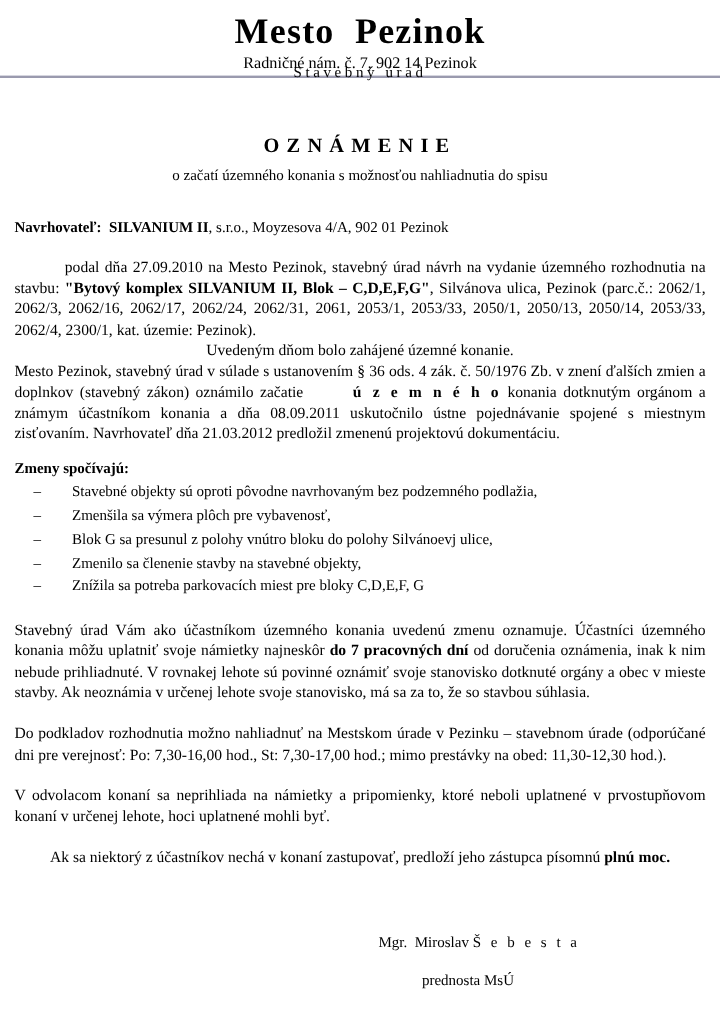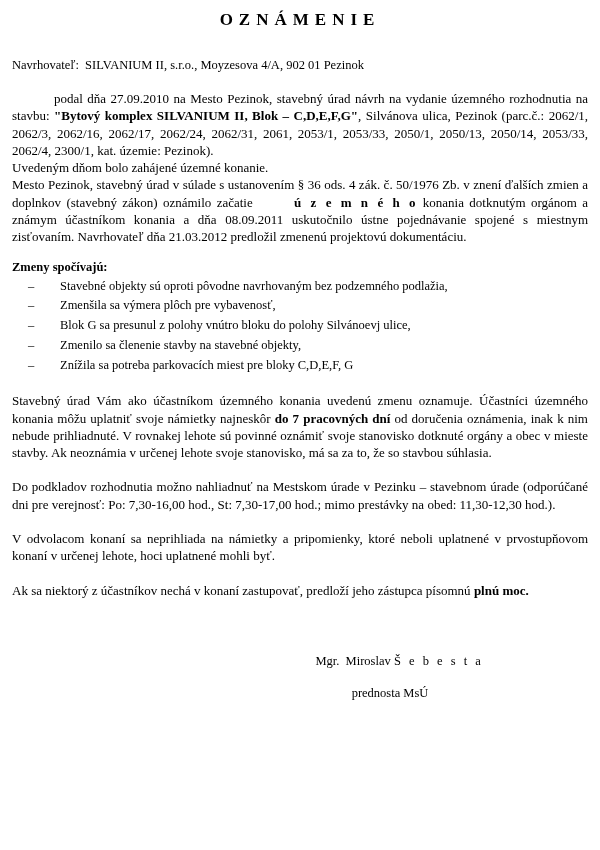--- a/index.html
+++ b/index.html
@@ -57,47 +57,47 @@
   .refblock {
     margin-top: 24px;
     font-size: 12.5px;
     line-height: 1.38;
   }
   .refblock div { white-space: pre; }
 
   
   .doc-title-wrap {
     text-align: center;
-    margin-top: 10px;
+    margin-top: 44px;
   }
   .doc-title {
     font-size: 17px;
     font-weight: bold;
     letter-spacing: 6px;
   }
   .doc-subtitle {
     font-size: 12.5px;
     margin-top: 7px;
   }
 
   
   .applicant {
     margin-top: 28px;
     font-size: 12.5px;
   }
-  .applicant b { font-weight: normal; text-align: center; }
+  .applicant b { font-weight: bold; text-align: center; }
 
   p.body {
     font-size: 13px;
     line-height: 1.33;
     text-align: justify;
     margin: 0;
   }
   p.gap-lg { margin-top: 17px; }
-  p.flush { text-align: left; }
+  p.flush { text-align: center; }
   .indent { display: inline-block; width: 42px; }
 
   b.tracked {
     font-weight: bold;
     letter-spacing: 2px;
     margin-left: 36px;
   }
 
   
   .changes-heading {
@@ -134,24 +134,31 @@
     white-space: pre;
   }
   .sig-name .surname { letter-spacing: 2.5px; }
   .sig-role { margin-top: 2px; }
 </style>
 </head>
 <body>
 
 <div class="page">
 
+  <div class="letterhead">
+    <div class="org-name">Mesto  Pezinok</div>
+    <div class="org-address">Radničné nám. č. 7, 902 14 Pezinok</div>
+    <div class="rule"></div>
+    <div class="dept">Stavebný úrad</div>
+  </div>
 
 
   <div class="doc-title-wrap">
     <div class="doc-title">OZNÁMENIE</div>
+    <div class="doc-subtitle">o začatí územného konania s možnosťou nahliadnutia do spisu</div>
   </div>
 
   <div class="applicant">
     <b>Navrhovateľ:</b><span>&nbsp; </span><b>SILVANIUM II</b><span>, s.r.o., Moyzesova 4/A, 902 01 Pezinok</span>
   </div>
 
   <p class="body gap-lg">
     <span class="indent"></span><span>podal dňa 27.09.2010 na Mesto Pezinok, stavebný úrad návrh na vydanie územného rozhodnutia na stavbu: </span><b>"Bytový komplex SILVANIUM II, Blok – C,D,E,F,G"</b><span>, Silvánova ulica, Pezinok (parc.č.: 2062/1, 2062/3, 2062/16, 2062/17, 2062/24,  2062/31, 2061, 2053/1, 2053/33, 2050/1, 2050/13, 2050/14, 2053/33, 2062/4, 2300/1, kat. územie: Pezinok).</span>
   </p>
 

